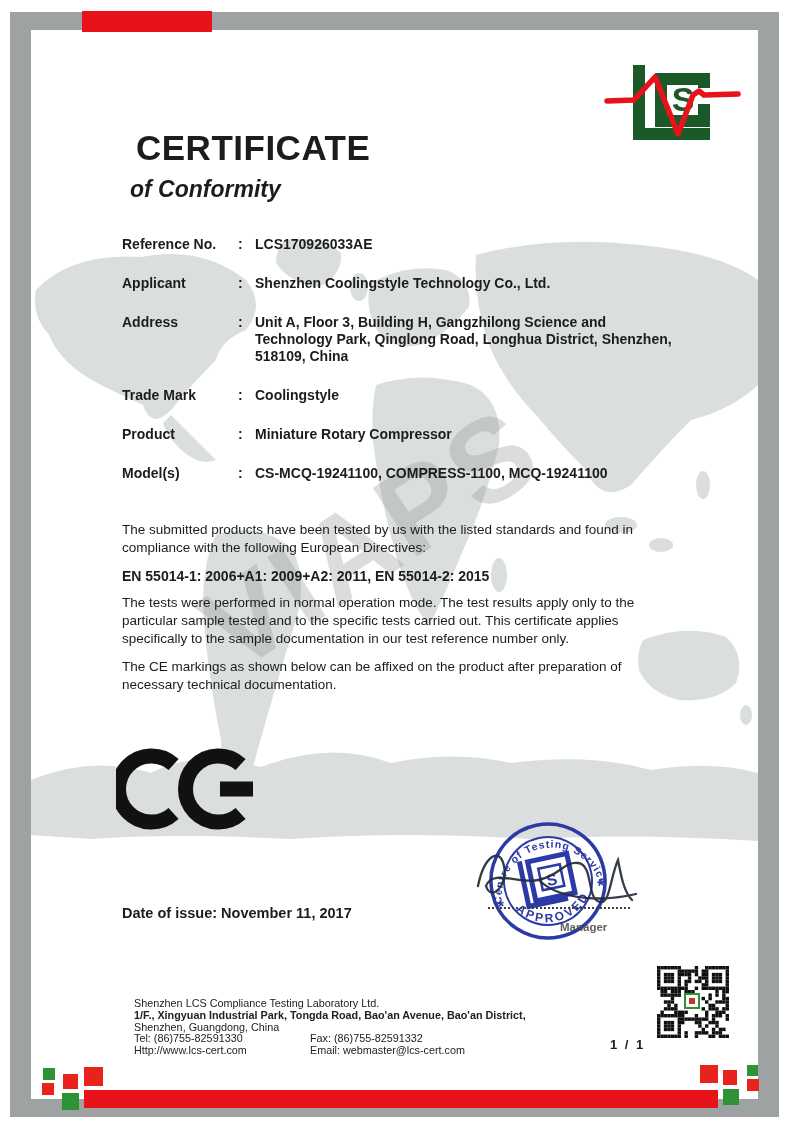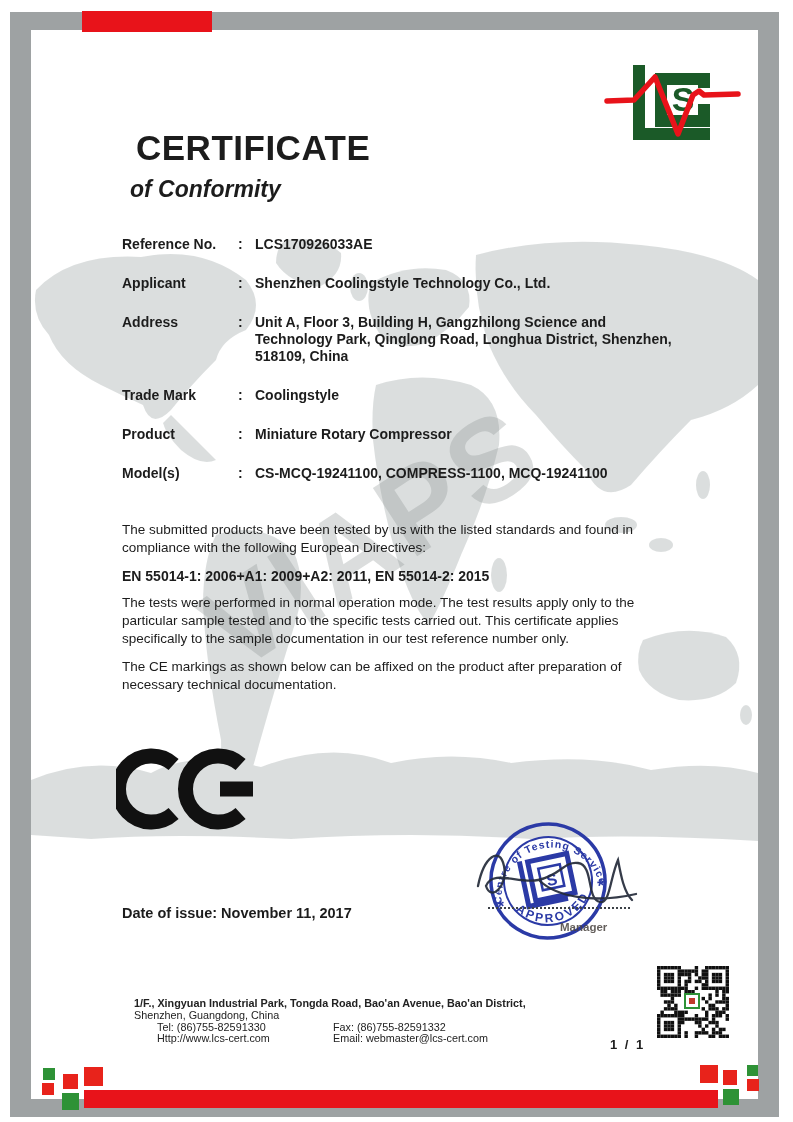--- a/index.html
+++ b/index.html
@@ -44,21 +44,21 @@
 
   
   .stampwrap{left:460px;top:806px;width:205px;height:155px;}
   .sigline{left:488px;top:907px;width:142px;border-bottom:2px dotted #3c4147;}
   .manager{left:532px;top:921px;font-size:11.5px;font-weight:bold;color:#4a4440;opacity:.85;padding-left:28px;}
 
   
   .footer{left:134px;top:998px;font-size:10.8px;line-height:11.8px;color:#222;}
   .footer .b{font-weight:bold;}
   .fcols{display:flex;}
-  .fcols > span:first-child{width:176px;flex:none;margin-left:23px;}
+  .fcols > span:first-child{width:176px;flex:none;}
 
   .qr{left:657px;top:966px;width:72px;height:72px;}
   .qr-logo{left:684px;top:993px;width:16px;height:16px;background:#fff;
      border:2px solid #2e9236;box-sizing:border-box;}
   .qr-logo i{display:block;width:6px;height:6px;margin:3px auto 0;background:#c03a2b;}
   .pagenum{left:610px;top:1037px;font-size:13px;font-weight:bold;letter-spacing:2px;}
 </style>
 </head>
 <body>
 
@@ -191,20 +191,21 @@
   </g>
   <g fill="none" stroke="#242b3a" stroke-width="2.3" stroke-linecap="round" opacity=".92">
     <path d="M 18 80 C 24 50 40 40 44 60 C 48 80 31 96 26 80 C 33 63 58 78 78 74 C 100 70 104 55 118 57 C 134 59 126 93 140 96 C 150 98 150 72 158 54 C 161 70 164 86 172 94"></path>
     <path d="M 80 75 C 96 90 132 98 176 88"></path>
   </g>
 </svg>
 <div class="abs sigline"></div>
 <div class="abs manager">Manager</div>
 
 <div class="abs footer">
+  <div>Shenzhen LCS Compliance Testing Laboratory Ltd.</div>
   <div class="b">1/F., Xingyuan Industrial Park, Tongda Road, Bao'an Avenue, Bao'an District,</div>
   <div>Shenzhen, Guangdong, China</div>
   <div class="fcols">
     <span>Tel: (86)755-82591330</span>
     <span>Fax: (86)755-82591332</span>
   </div>
   <div class="fcols">
     <span>Http://www.lcs-cert.com</span>
     <span>Email: webmaster@lcs-cert.com</span>
   </div>

